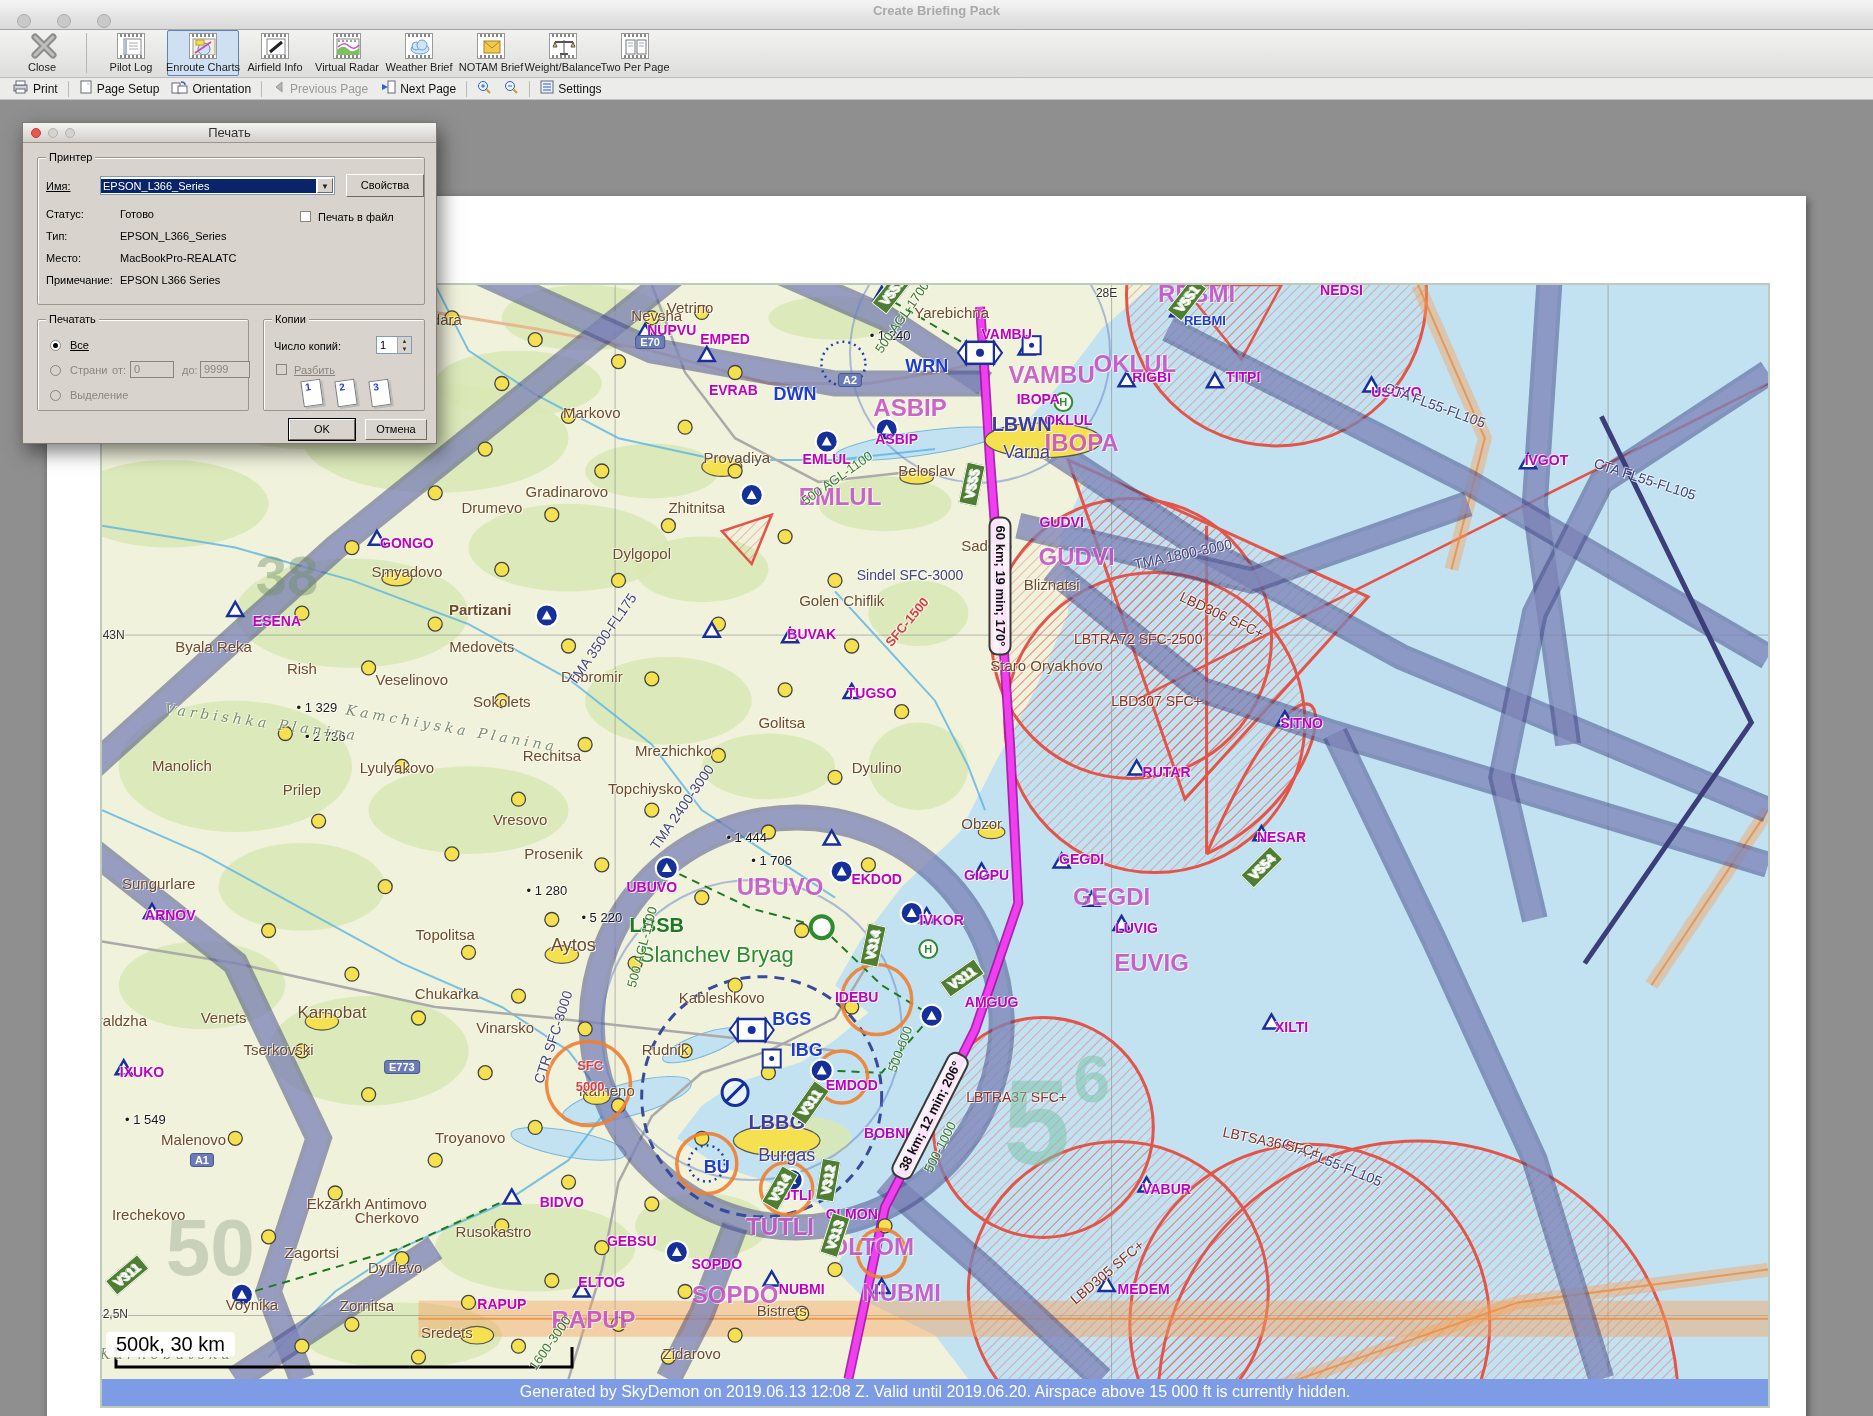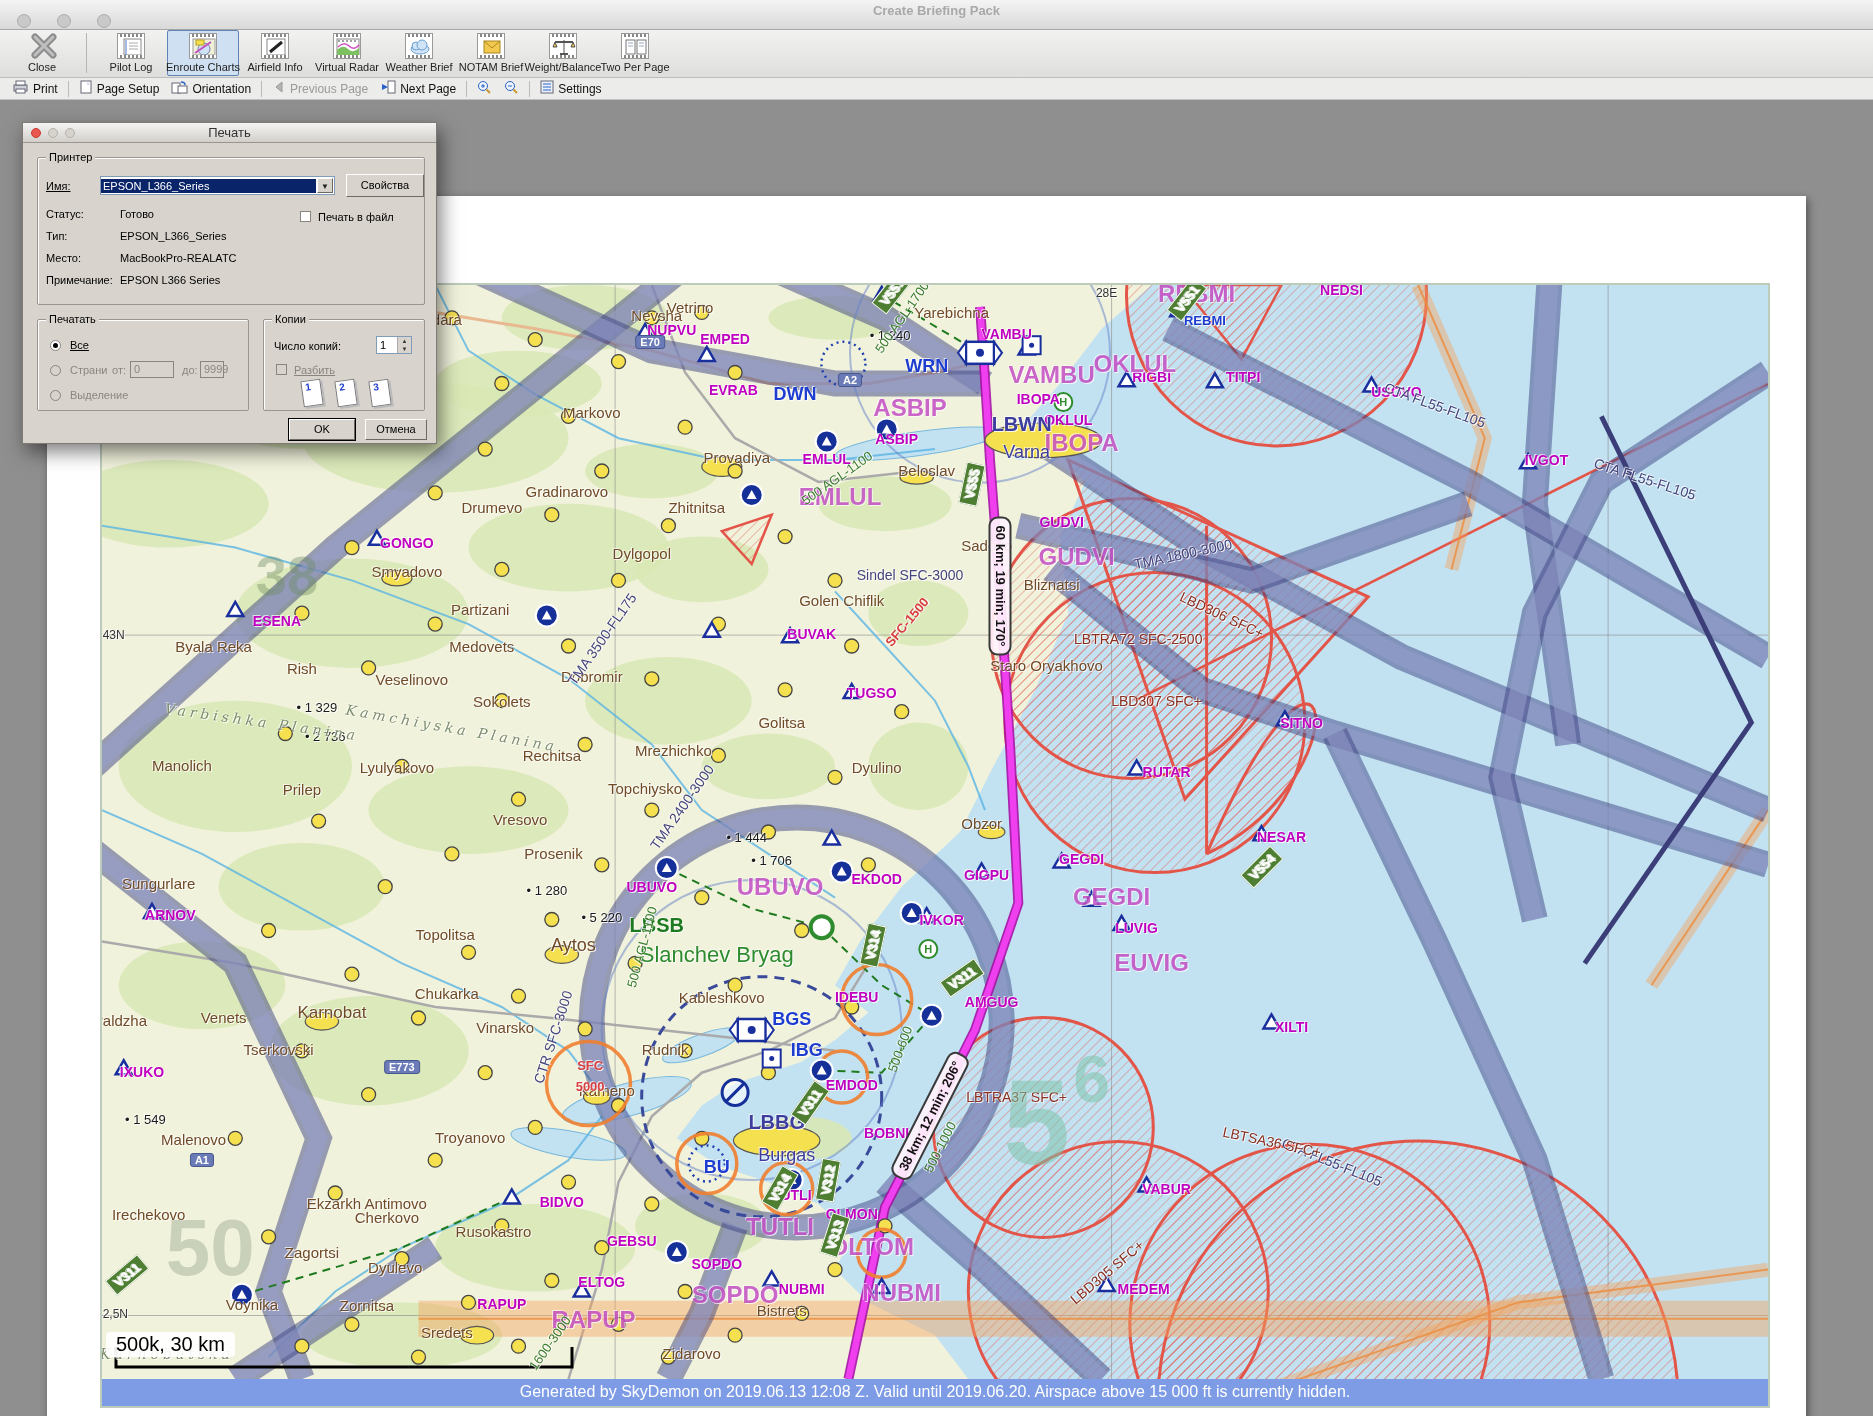--- a/index.html
+++ b/index.html
@@ -704,21 +704,21 @@
             <div class="mlbl lbl-town" style="left: 20.7%; top: 3.1%; transform: translate(-50%, -50%);">dara</div>
             <div class="mlbl lbl-town" style="left: 51%; top: 2.5%; transform: translate(-50%, -50%);">Yarebichna</div>
             <div class="mlbl lbl-town" style="left: 29.4%; top: 11.6%; transform: translate(-50%, -50%);">Markovo</div>
             <div class="mlbl lbl-town" style="left: 38.1%; top: 15.7%; transform: translate(-50%, -50%);">Provadiya</div>
             <div class="mlbl lbl-town" style="left: 49.5%; top: 16.9%; transform: translate(-50%, -50%);">Beloslav</div>
             <div class="mlbl lbl-town" style="left: 35.7%; top: 20.3%; transform: translate(-50%, -50%);">Zhitnitsa</div>
             <div class="mlbl lbl-town" style="left: 23.4%; top: 20.3%; transform: translate(-50%, -50%);">Drumevo</div>
             <div class="mlbl lbl-town" style="left: 27.9%; top: 18.8%; transform: translate(-50%, -50%);">Gradinarovo</div>
             <div class="mlbl lbl-town" style="left: 18.3%; top: 26.1%; transform: translate(-50%, -50%);">Smyadovo</div>
             <div class="mlbl lbl-town" style="left: 32.4%; top: 24.5%; transform: translate(-50%, -50%);">Dylgopol</div>
-            <div class="mlbl lbl-town" style="left: 22.7%; top: 29.6%; transform: translate(-50%, -50%);">Partizani</div>
+            <div class="mlbl lbl-town" style="left: 22.7%; top: 29.6%; transform: translate(-50%, -50%); font-weight: bold;">Partizani</div>
             <div class="mlbl lbl-town" style="left: 53.1%; top: 23.8%; transform: translate(-50%, -50%);">Sadovo</div>
             <div class="mlbl lbl-town" style="left: 57%; top: 27.3%; transform: translate(-50%, -50%);">Bliznatsi</div>
             <div class="mlbl lbl-town" style="left: 44.4%; top: 28.8%; transform: translate(-50%, -50%);">Golen Chiflik</div>
             <div class="mlbl lbl-town" style="left: 56.7%; top: 34.7%; transform: translate(-50%, -50%);">Staro Oryakhovo</div>
             <div class="mlbl lbl-town" style="left: 6.7%; top: 33%; transform: translate(-50%, -50%);">Byala Reka</div>
             <div class="mlbl lbl-town" style="left: 12%; top: 35%; transform: translate(-50%, -50%);">Rish</div>
             <div class="mlbl lbl-town" style="left: 22.8%; top: 33%; transform: translate(-50%, -50%);">Medovets</div>
             <div class="mlbl lbl-town" style="left: 18.6%; top: 36%; transform: translate(-50%, -50%);">Veselinovo</div>
             <div class="mlbl lbl-town" style="left: 24%; top: 38%; transform: translate(-50%, -50%);">Sokolets</div>
             <div class="mlbl lbl-town" style="left: 29.4%; top: 35.7%; transform: translate(-50%, -50%);">Dobromir</div>
@@ -852,21 +852,21 @@
 
     <div class="grp" style="left:14px;top:196px;width:212px;height:92px">
       <span class="grp-cap">Печатать</span>
       <span class="radio on" style="left:12px;top:20px"></span>
       <span class="fldlab" style="left:32px;top:19px;text-decoration:underline">Все</span>
       <span class="radio dis" style="left:12px;top:45px"></span>
       <span class="fldlab dis-t" style="left:32px;top:44px">Страни</span>
       <span class="fldlab dis-t" style="left:74px;top:44px">от:</span>
       <span class="inp" style="left:92px;top:41px;width:44px">0</span>
       <span class="fldlab dis-t" style="left:144px;top:44px">до:</span>
-      <span class="inp" style="left:162px;top:41px;width:24px">9999</span>
+      <span class="inp" style="left:162px;top:41px;width:50px">9999</span>
       <span class="radio dis" style="left:12px;top:70px"></span>
       <span class="fldlab dis-t" style="left:32px;top:69px">Выделение</span>
     </div>
 
     <div class="grp" style="left:240px;top:196px;width:162px;height:92px">
       <span class="grp-cap">Копии</span>
       <span class="fldlab" style="left:10px;top:20px">Число копий:</span>
       <div class="spin" style="left:112px;top:16px">
         <span class="v">1</span>
         <span class="ud">▲<br>▼</span>

